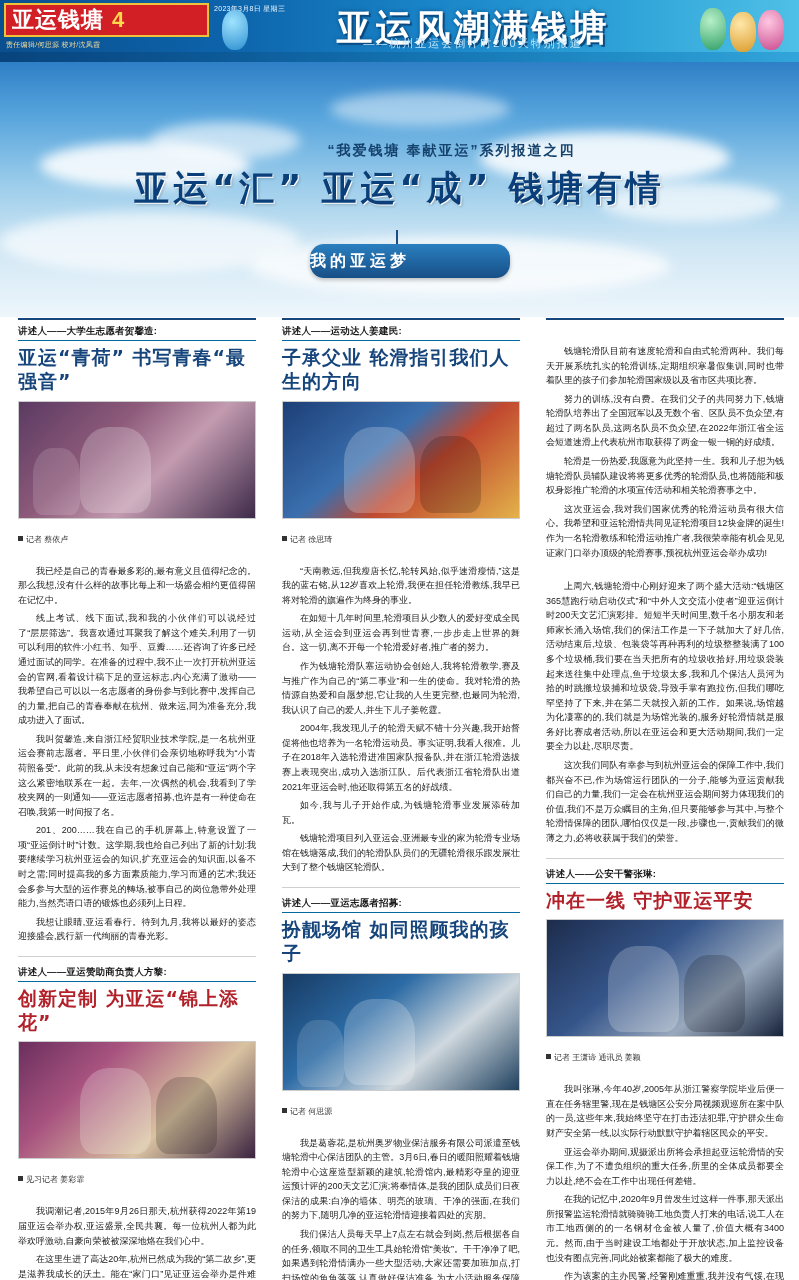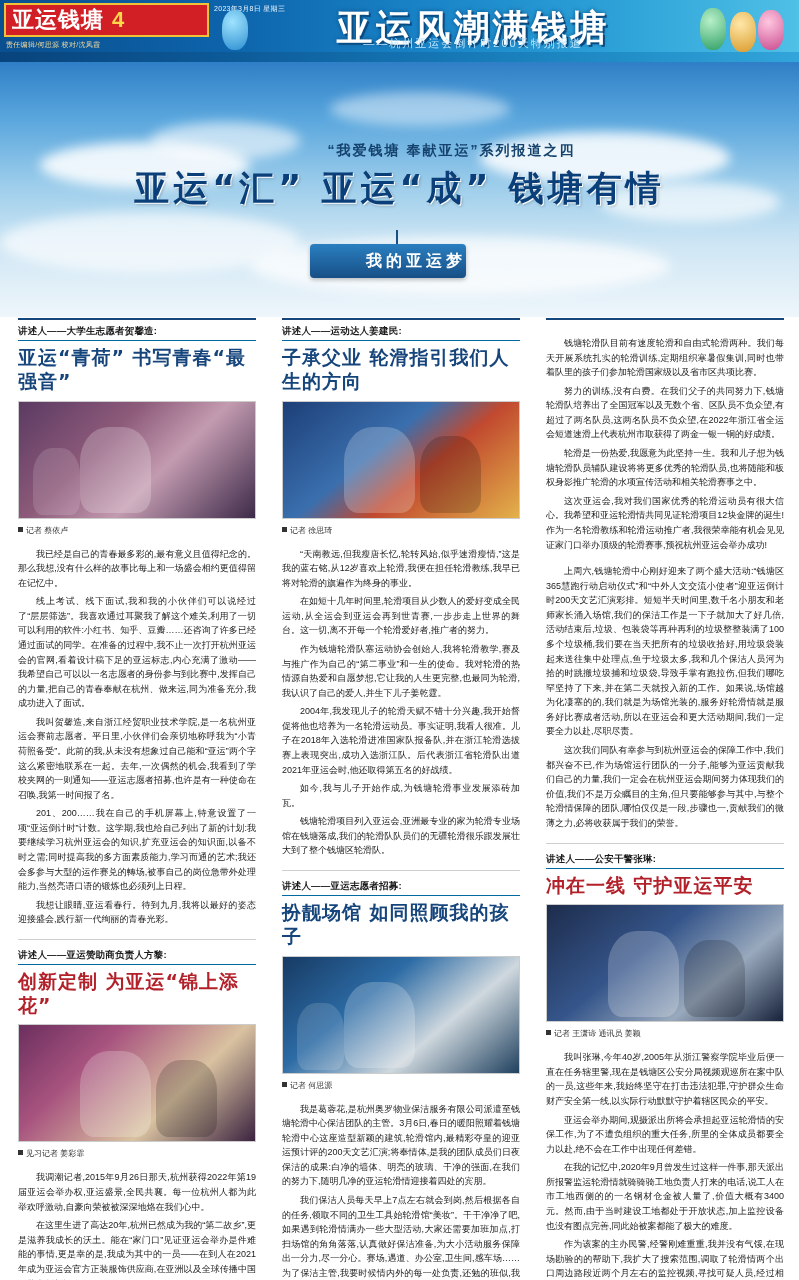--- a/index.html
+++ b/index.html
@@ -79,25 +79,25 @@
     font-size:14px;color:#15436e;letter-spacing:2px;font-weight:bold;padding-left:48px;
   }
   .hero-title{
     position:absolute;left:0;top:103px;width:799px;text-align:center;
     font-size:35px;font-weight:bold;letter-spacing:4px;
     color:#0b3f7a;
     text-shadow:1px 1px 0 #fff, 2px 2px 3px rgba(0,0,0,.18);
     font-family:"DejaVu Sans","Liberation Sans",sans-serif;
   }
   .hero-badge{
-    position:absolute;left:310px;top:182px;width:156px;height:34px;
+    position:absolute;left:310px;top:182px;width:200px;height:34px;
     background:linear-gradient(180deg,#2a7fc0,#174f86);
-    border-radius:4px;
+    border-radius:14px;
     box-shadow:0 2px 4px rgba(0,0,0,.25);
-    display:flex;align-items:center;justify-content:flex-end;
+    display:flex;align-items:center;justify-content:flex-start;
   }
   .hero-badge span{color:#fff;font-size:16px;letter-spacing:4px;font-weight:bold;}
   .hero-badge:before{
     content:"";position:absolute;left:86px;top:-14px;width:2px;height:14px;background:#174f86;
   }
 
   
   .cols{position:absolute;left:18px;top:318px;width:766px;height:952px;}
   .col{position:absolute;top:0;width:238px;}
   .col1{left:0;}
@@ -121,26 +121,26 @@
   .photo.p1{background:linear-gradient(135deg,#5b3a62 0%, #8d5a7a 35%, #c39bb0 60%, #3d2a49 100%);}
   .photo.p2{background:linear-gradient(140deg,#1d3f77 0%, #3a6fae 40%, #c1492f 60%, #e3b24a 100%);}
   .photo.p3{background:linear-gradient(135deg,#6b2f5e 0%, #a8537f 30%, #d9c2a0 65%, #3b2340 100%);}
   .photo.p4{background:linear-gradient(140deg,#173a63 0%, #2c6ba5 35%, #cfd8de 65%, #20415f 100%);}
   .photo.p5{background:linear-gradient(140deg,#1d2c4c 0%, #35558a 40%, #99a9bd 70%, #16223a 100%);}
   .ph-fig{position:absolute;background:rgba(255,255,255,.22);border-radius:40% 40% 20% 20%;}
   .ph-a{left:26%;top:22%;width:30%;height:74%;}
   .ph-b{left:58%;top:30%;width:26%;height:66%;background:rgba(0,0,0,.18);}
   .ph-c{left:6%;top:40%;width:20%;height:58%;background:rgba(255,255,255,.14);}
   .caption{
-    font-size:8px;color:#333;margin-top:6px;
+    font-size:8px;color:#333;margin-top:15px;
   }
   .caption .sq{display:inline-block;width:5px;height:5px;background:#333;margin-right:3px;vertical-align:1px;}
   .body{
     font-size:9px;line-height:1.62;color:#1b1b1b;text-align:justify;
-    margin-top:11px;
+    margin-top:19px;
   }
   .body p{margin:0 0 4px 0;text-indent:2em;}
   .sep{height:1px;background:#cfcfcf;margin:9px 0;}
   .rule-top{border-top:2px solid #16457c;padding-top:5px;}
 </style>
 </head>
 <body>
 
 <div class="page">
 

